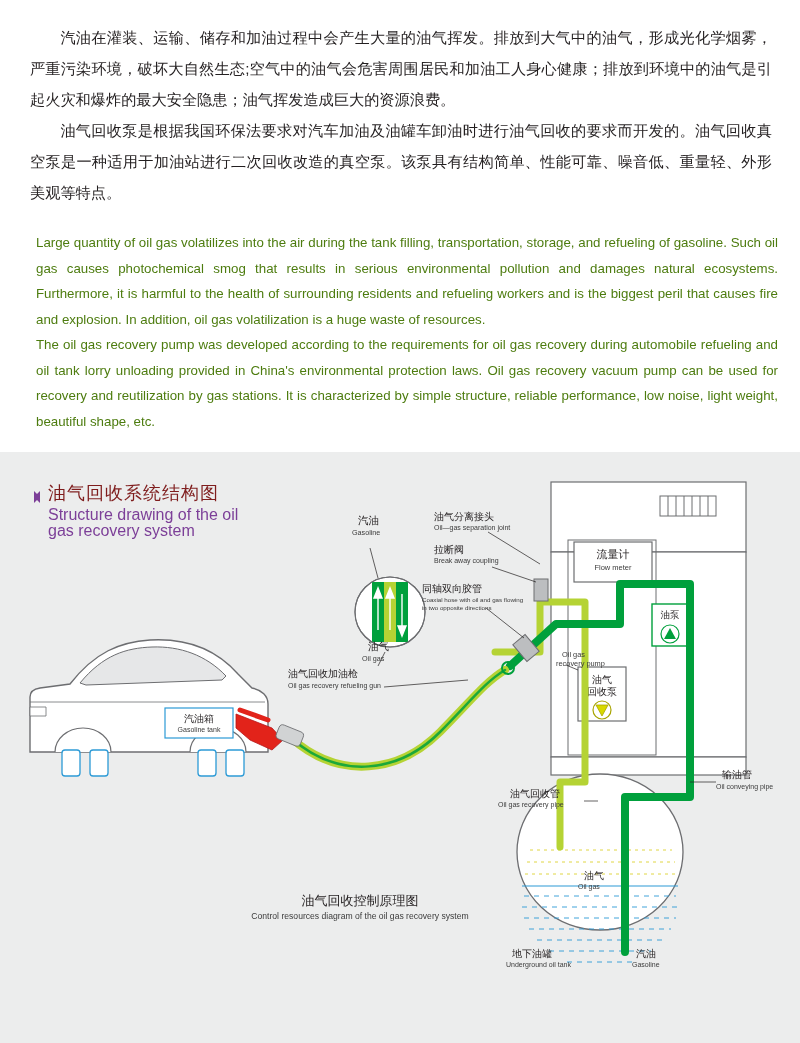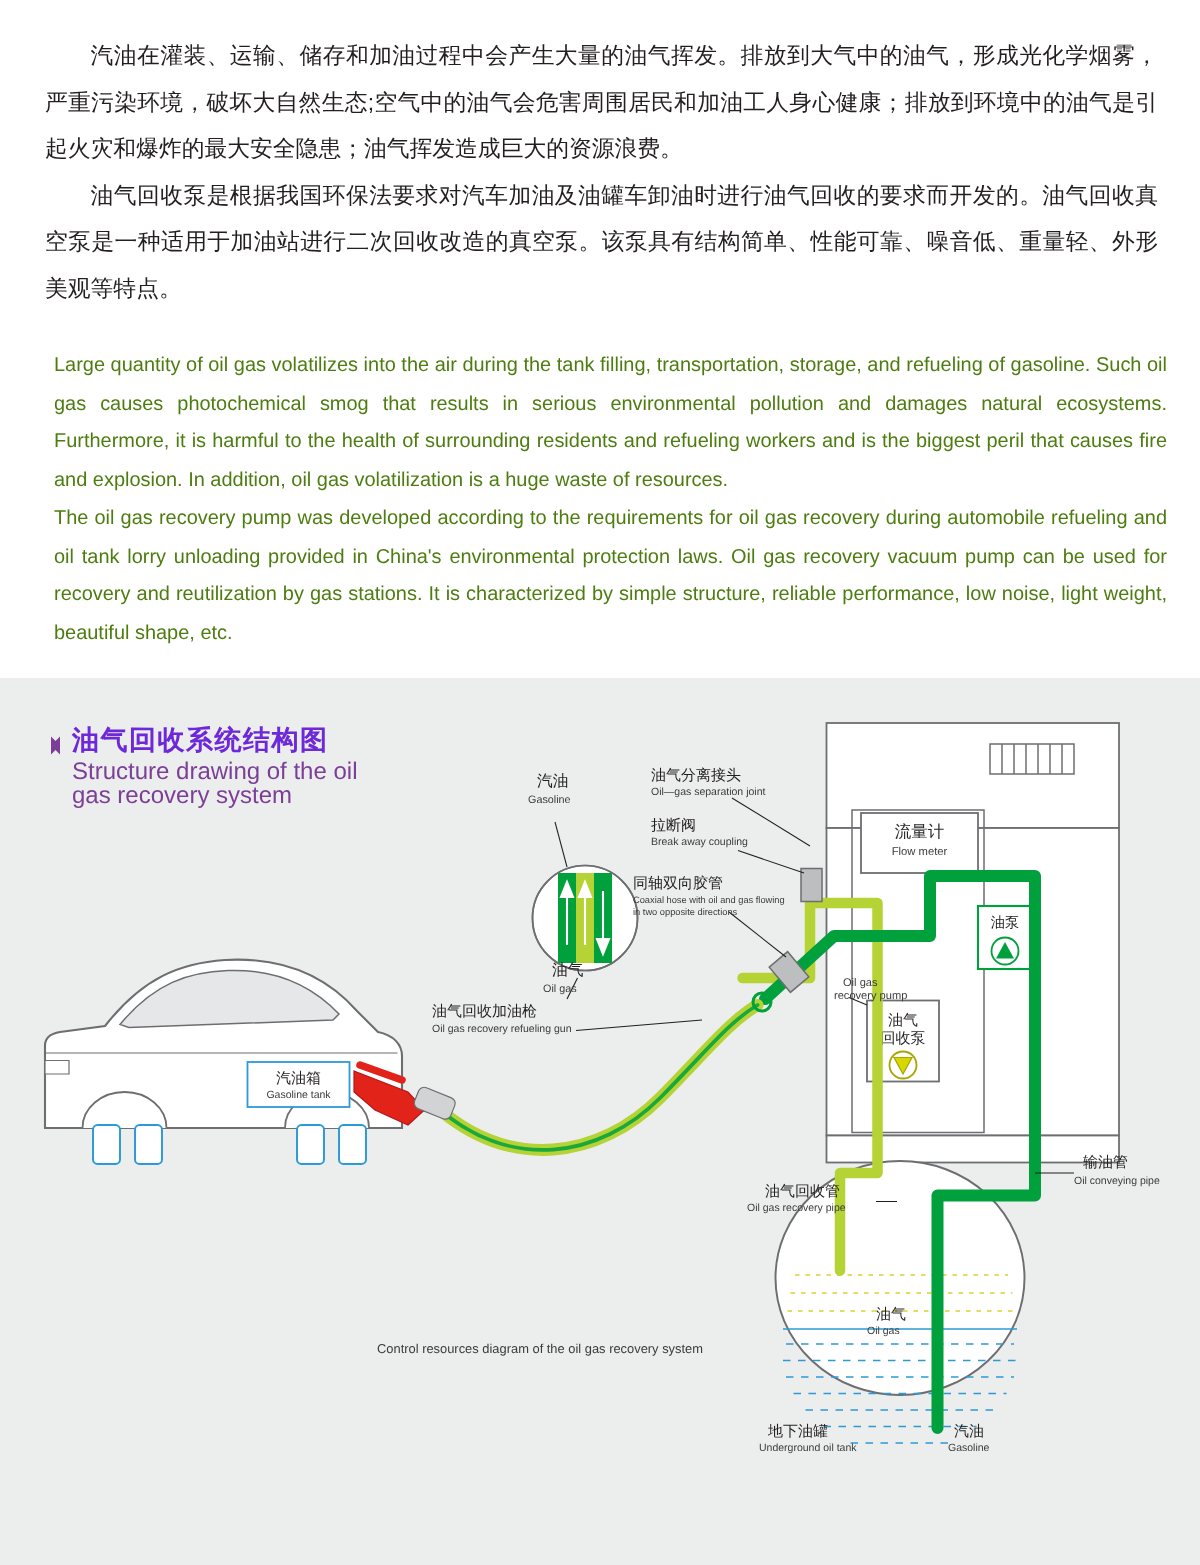--- a/index.html
+++ b/index.html
@@ -40,21 +40,21 @@
   .heading .diamond{
     display:inline-block;width:0;height:0;
     border:6px solid transparent;border-right-color:#7c3f98;
     position:absolute;left:-2px;top:9px;
   }
   .heading .diamond:after{
     content:"";position:absolute;left:0;top:-6px;
     border:6px solid transparent;border-left-color:#7c3f98;
   }
   .heading .cn-title{
-    margin-left:18px;font-size:18px;font-weight:bold;color:#6d28d9;
+    margin-left:18px;font-size:18px;font-weight:normal;color:#7f1d1d;
     letter-spacing:1px;line-height:22px;
   }
   .heading .en-title{
     margin-left:18px;font-size:16px;color:#7c3f98;line-height:15.5px;
     margin-top:3px;width:200px;
   }
 
   
   .caption{position:absolute;left:250px;top:440px;width:220px;text-align:center;}
   .caption .cn{font-size:13px;color:#231f20;line-height:17px;}
@@ -242,17 +242,18 @@
 
       <text x="512" y="505" font-size="10" fill="#231f20" font-family="Liberation Sans, sans-serif">地下油罐</text>
       <text x="506" y="515" font-size="7" fill="#3b3b3b" font-family="Liberation Sans, sans-serif">Underground oil tank</text>
 
       <text x="636" y="505" font-size="10" fill="#231f20" font-family="Liberation Sans, sans-serif">汽油</text>
       <text x="632" y="515" font-size="7" fill="#3b3b3b" font-family="Liberation Sans, sans-serif">Gasoline</text>
 
     </svg>
 
     <div class="caption">
+      <div class="cn">油气回收控制原理图</div>
       <div class="en">Control resources diagram of the oil gas recovery system</div>
     </div>
 
   </div>
 </div>
 
 </body></html>

